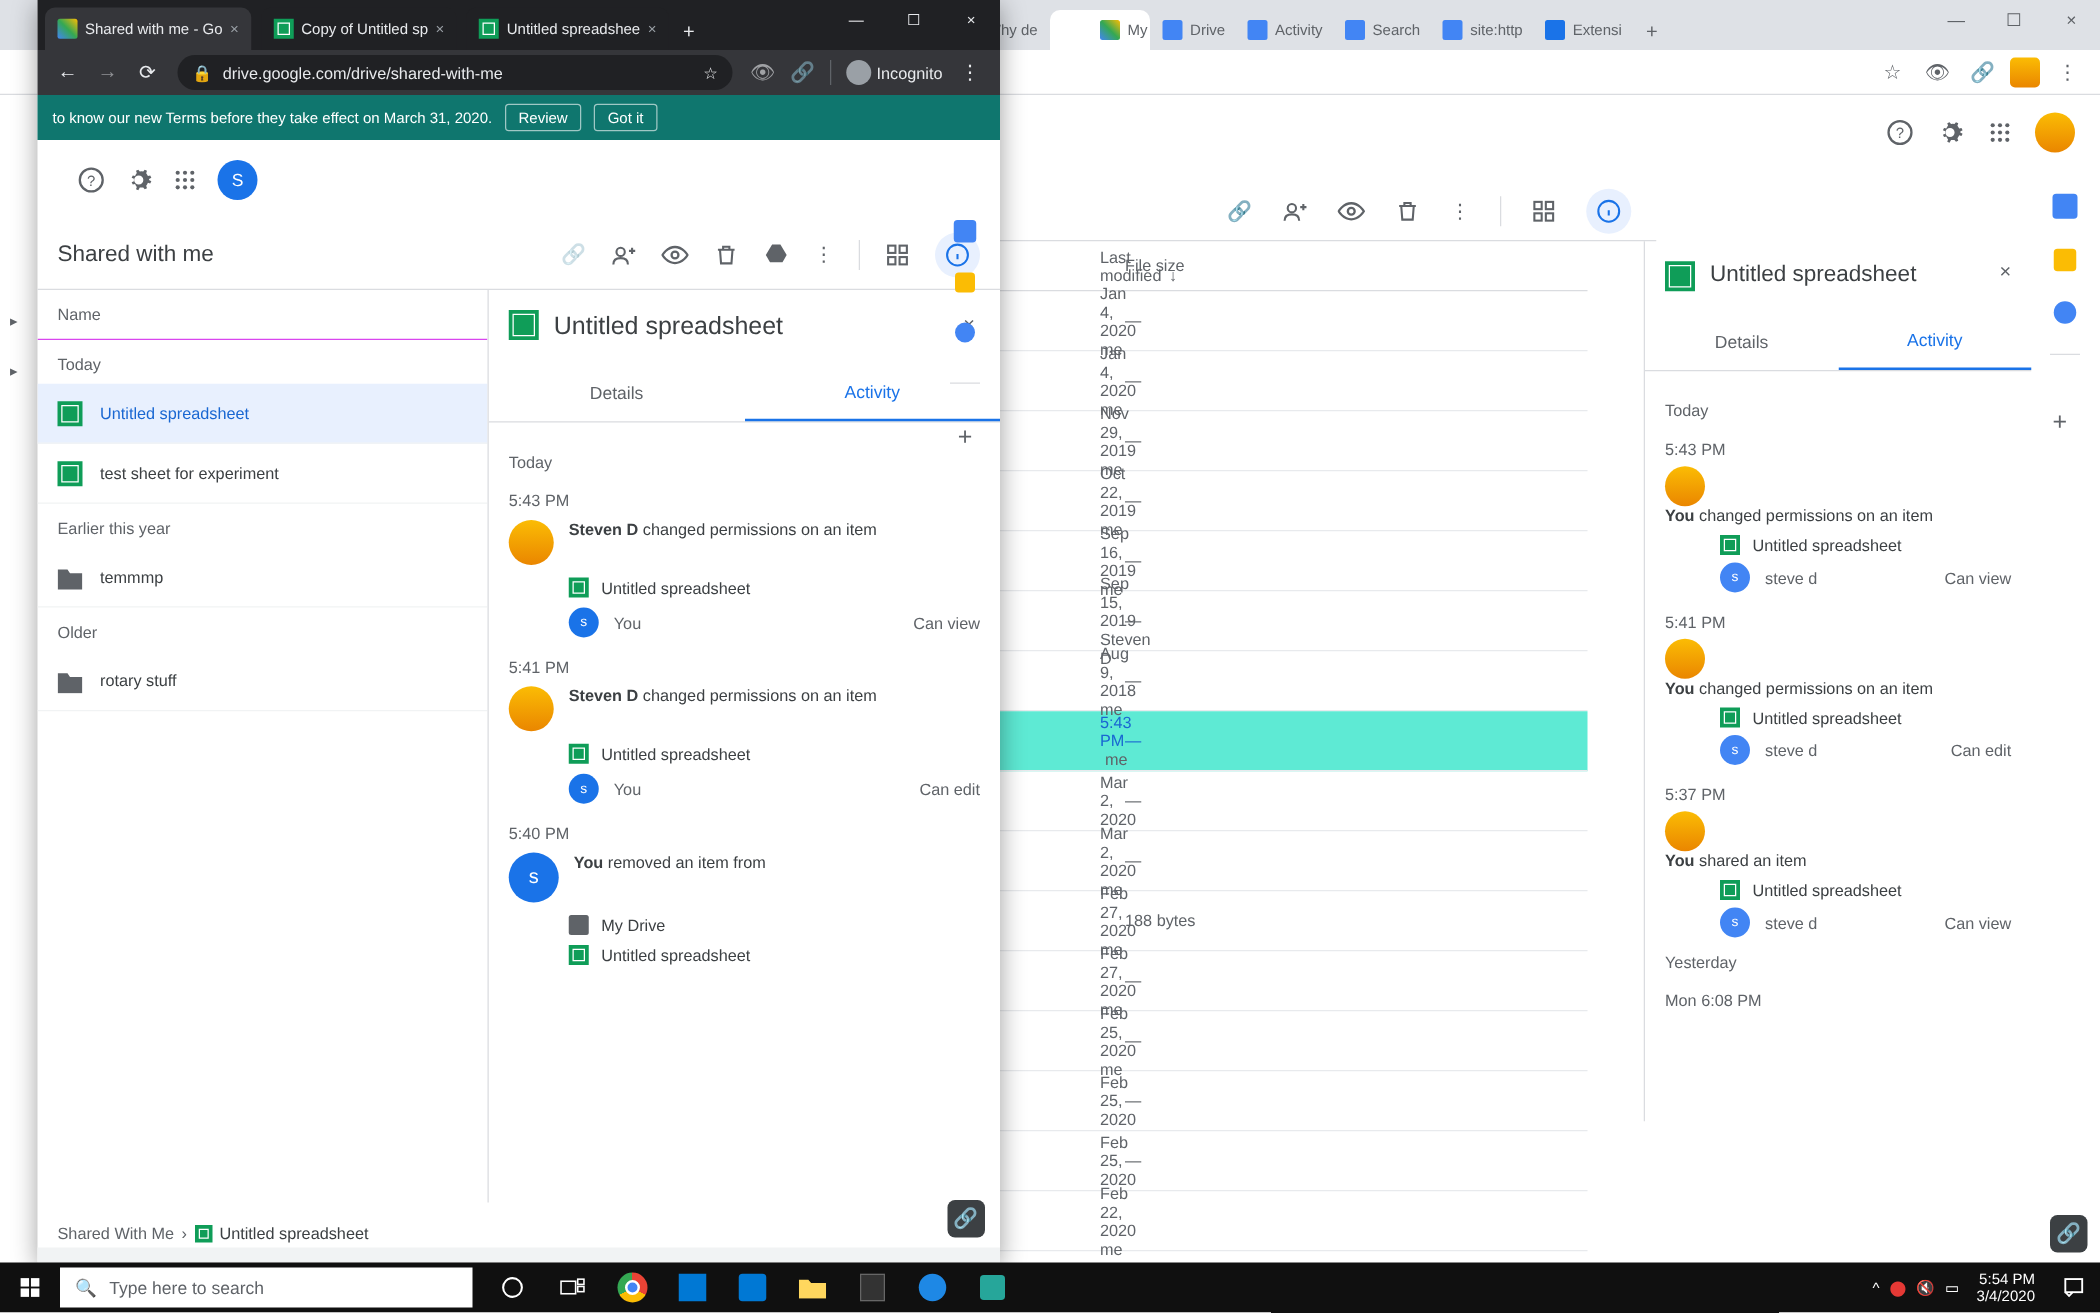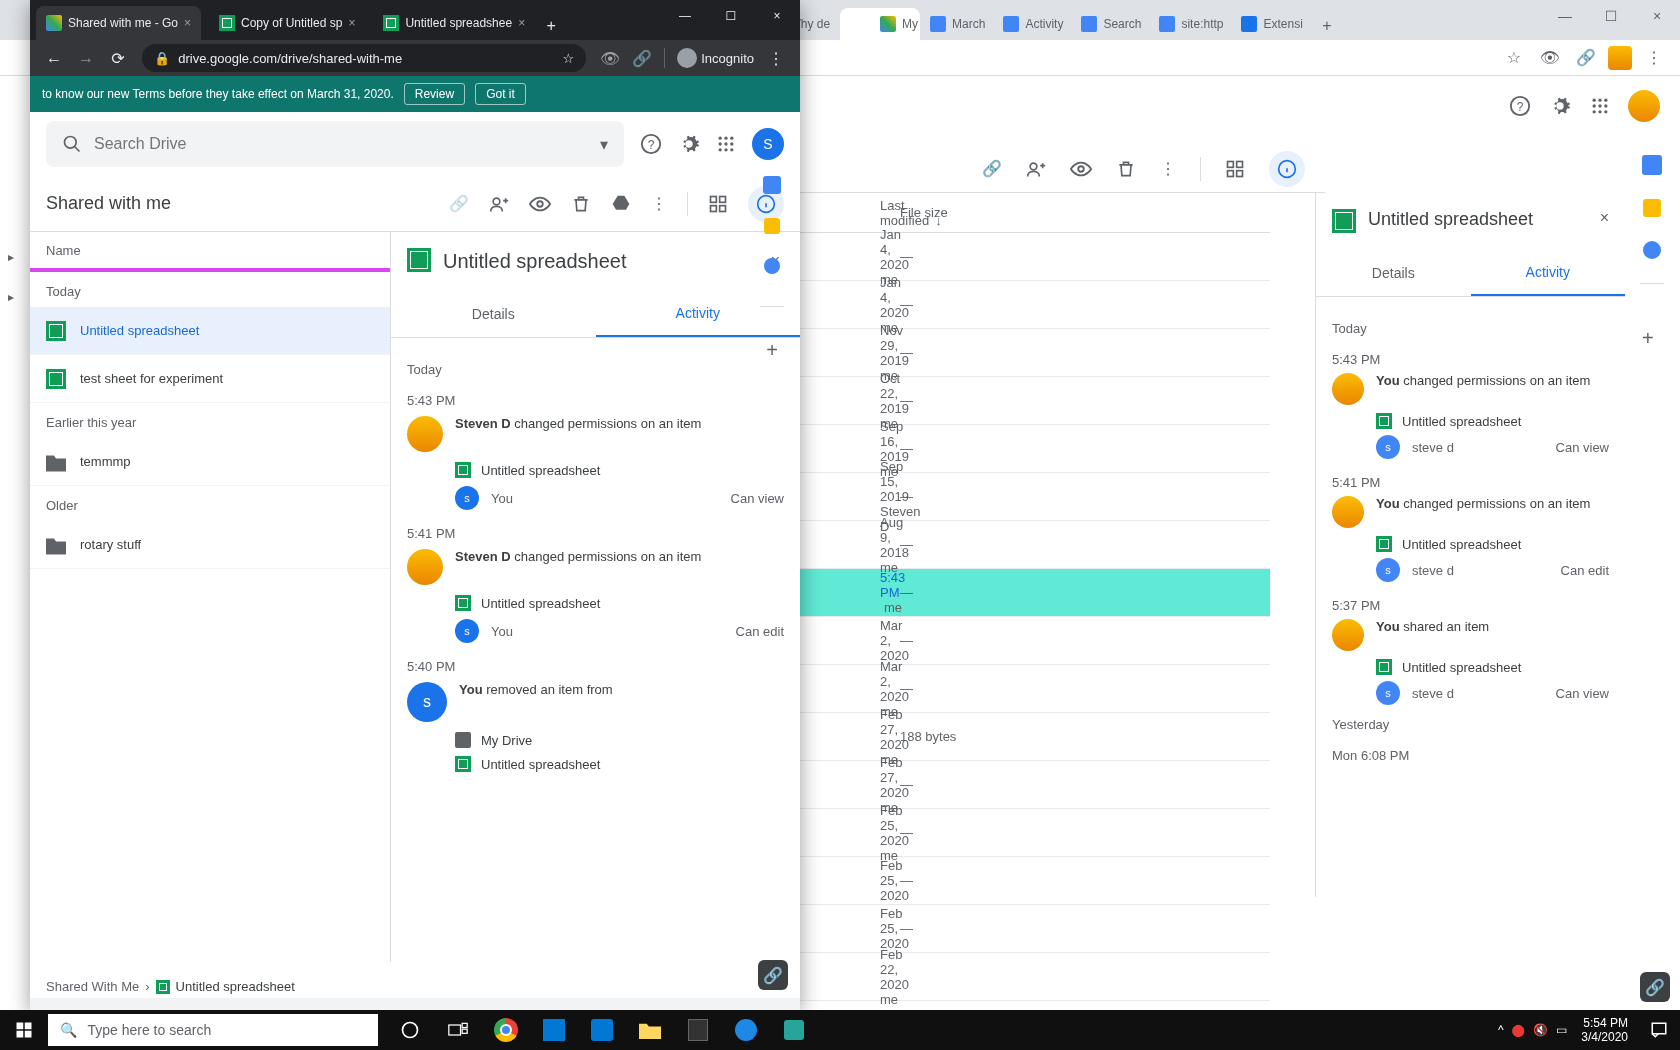--- a/index.html
+++ b/index.html
@@ -42,21 +42,21 @@
 .bg-activity { position:absolute; top:193px; right:55px; width:310px; border-left:1px solid #dadce0; }
 .bg-activity-header { padding:16px; display:flex; align-items:flex-start; }
 .bg-activity-title { font-size:18px; color:#3c4043; margin-left:12px; flex:1; }
 .bg-activity-close { color:#5f6368; cursor:pointer; }
 .bg-activity-tabs { display:flex; height:48px; border-bottom:1px solid #dadce0; }
 .bg-activity-tab { flex:1; display:flex; align-items:center; justify-content:center; font-size:14px; color:#5f6368; cursor:pointer; }
 .bg-activity-tab.active { color:#1a73e8; border-bottom:2px solid #1a73e8; }
 .bg-activity-content { padding:12px 16px; font-size:13px; color:#5f6368; overflow-y:auto; height:600px; }
 .bg-activity-content .section-label { font-weight:500; margin:12px 0 8px; }
 .bg-activity-content .time { margin:16px 0 6px; font-size:13px; }
-.bg-activity-content .entry { display:flex; margin-bottom:8px; }
+.bg-activity-content .entry { display:flex; margin-bottom:8px;flex-direction:column; }
 .bg-activity-content .avatar { width:32px; height:32px; border-radius:50%; margin-right:12px; flex-shrink:0; }
 .bg-activity-content .entry-text { font-size:13px; color:#3c4043; }
 .bg-activity-content .item-ref { display:flex; align-items:center; margin-left:44px; margin-bottom:6px; font-size:13px; color:#3c4043; }
 .bg-activity-content .user-ref { display:flex; align-items:center; margin-left:44px; margin-bottom:6px; font-size:13px; color:#5f6368; justify-content:space-between; }
 .bg-activity-content .user-ref .left { display:flex; align-items:center; }
 .bg-activity-content .small-avatar { width:24px; height:24px; border-radius:50%; background:#4285f4; color:#fff; display:flex; align-items:center; justify-content:center; font-size:11px; margin-right:12px; }
 
 .bg-side-rail { position:absolute; top:155px; right:8px; width:40px; display:flex; flex-direction:column; align-items:center; gap:24px; }
 .bg-side-rail .ic { width:20px; height:20px; cursor:pointer; }
 
@@ -93,21 +93,21 @@
 
 .fg-content-header { height:56px; display:flex; align-items:center; padding:0 16px; border-bottom:1px solid #dadce0; }
 .fg-content-title { font-size:18px; color:#3c4043; flex:1; }
 .fg-content-icons { display:flex; align-items:center; gap:20px; }
 .fg-content-icons .ic { color:#5f6368; cursor:pointer; }
 .fg-content-icons .divider { width:1px; height:24px; background:#dadce0; }
 .fg-info-active { width:36px; height:36px; border-radius:50%; background:#e8f0fe; color:#1a73e8; display:flex; align-items:center; justify-content:center; }
 
 .fg-main { display:flex; height:730px; }
 .fg-filelist { width:360px; overflow-y:auto; }
-.fg-filelist .col-header { height:40px; display:flex; align-items:center; padding:0 16px; font-size:13px; color:#5f6368; font-weight:500; border-bottom:4px solid #d946ef; }
+.fg-filelist .col-header { height:40px; display:flex; align-items:center; padding:0 16px; font-size:13px; color:#5f6368; font-weight:500; border-bottom:1px solid #d946ef; }
 .fg-section { padding:12px 16px 8px; font-size:13px; color:#5f6368; }
 .fg-file-row { height:48px; display:flex; align-items:center; padding:0 16px; font-size:13px; color:#3c4043; cursor:pointer; border-bottom:1px solid #f1f3f4; }
 .fg-file-row.selected { background:#e8f0fe; color:#1967d2; }
 .fg-file-row .file-icon { width:20px; height:20px; margin-right:14px; }
 
 .fg-details-panel { flex:1; border-left:1px solid #dadce0; overflow-y:auto; }
 .fg-details-header { padding:16px; display:flex; align-items:flex-start; }
 .fg-details-title { font-size:20px; color:#3c4043; margin-left:12px; flex:1; line-height:1.3; }
 .fg-details-close { color:#5f6368; cursor:pointer; padding:4px; }
 .fg-details-tabs { display:flex; height:48px; border-bottom:1px solid #dadce0; }
@@ -172,21 +172,21 @@
         <span class="favicon" style="background:#4285f4;border-radius:2px"></span>
         <span>Why de</span>
       </div>
     <div class="bg-tab active">
         <span class="favicon" style="background:linear-gradient(45deg,#4285f4,#34a853,#fbbc04);border-radius:2px"></span>
         <span>My</span>
         <span style="margin-left:8px;color:#5f6368">×</span>
       </div>
     <div class="bg-tab">
         <span class="favicon" style="background:#4285f4;border-radius:2px"></span>
-        <span>March</span>
+        <span>Drive</span>
       </div>
     <div class="bg-tab">
         <span class="favicon" style="background:#4285f4;border-radius:2px"></span>
         <span>Activity</span>
       </div>
     <div class="bg-tab">
         <span class="favicon" style="background:#4285f4;border-radius:2px"></span>
         <span>Search</span>
       </div>
     <div class="bg-tab">
@@ -454,30 +454,20 @@
         <span>Incognito</span>
       </div>
     <div class="fg-nav-btn">⋮</div>
   </div>
   <div class="fg-banner">
     <span>to know our new Terms before they take effect on March 31, 2020.</span>
     <span class="btn">Review</span>
     <span class="btn">Got it</span>
   </div>
   <div class="fg-searchbar">
-    <div class="fg-search">
-      <span class="search-icon">
-          <svg width="20" height="20" viewBox="0 0 24 24" fill="none" stroke="#5f6368" stroke-width="2">
-            <circle cx="10" cy="10" r="7"></circle>
-            <path d="M21 21l-6-6"></path>
-          </svg>
-        </span>
-      <input placeholder="Search Drive" style="">
-      <span class="dropdown">▾</span>
-    </div>
     <div class="fg-header-icons">
       <div class="ic">
           <svg width="22" height="22" viewBox="0 0 24 24">
             <circle cx="12" cy="12" r="10" fill="none" stroke="#5f6368" stroke-width="2"></circle>
             <text x="12" y="17" text-anchor="middle" font-size="13" fill="#5f6368">?</text>
           </svg>
         </div>
       <div class="ic">
           <svg width="22" height="22" viewBox="0 0 24 24" fill="#5f6368">
             <path d="M12 8a4 4 0 100 8 4 4 0 000-8zm9 4l2 1-1 2-2-.5a8 8 0 01-1.5 2.6l.7 2-2 1-1.3-1.6a8 8 0 01-3 0L11.6 21l-2-1 .7-2A8 8 0 018.8 15.4L6.8 16l-1-2 2-1a8 8 0 010-2l-2-1 1-2 2 .5A8 8 0 0110.3 5.9L9.6 4l2-1 1.3 1.6a8 8 0 013 0L17.2 3l2 1-.7 2a8 8 0 011.5 2.6l2-.5 1 2-2 1a8 8 0 010 2z"></path>

